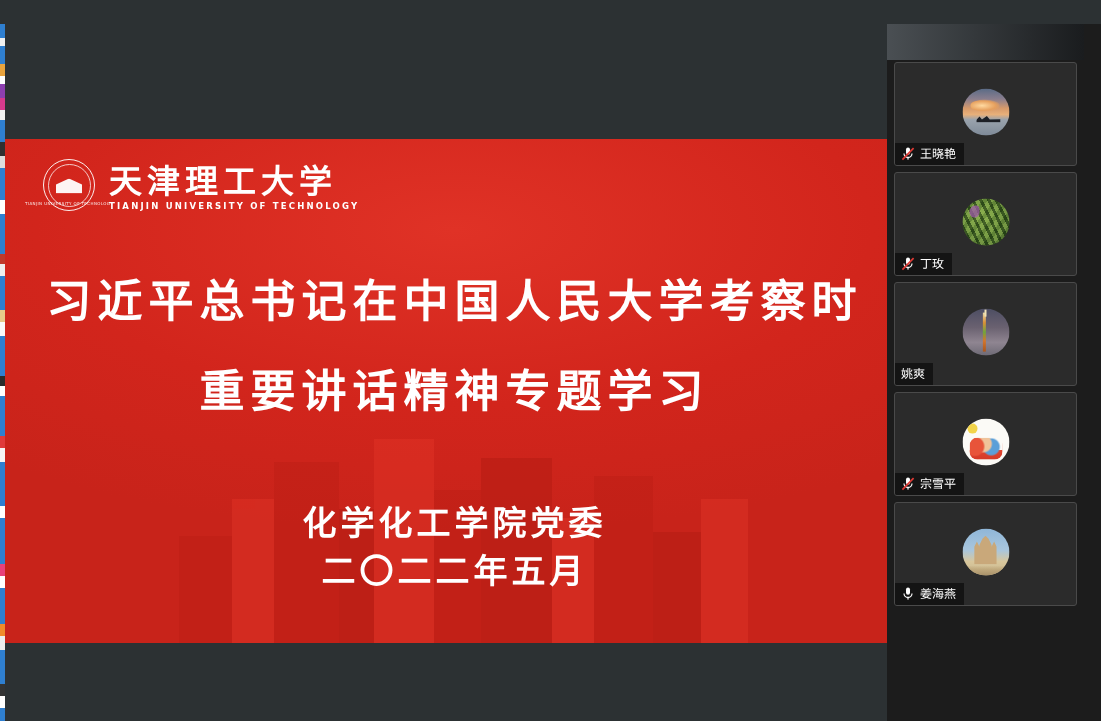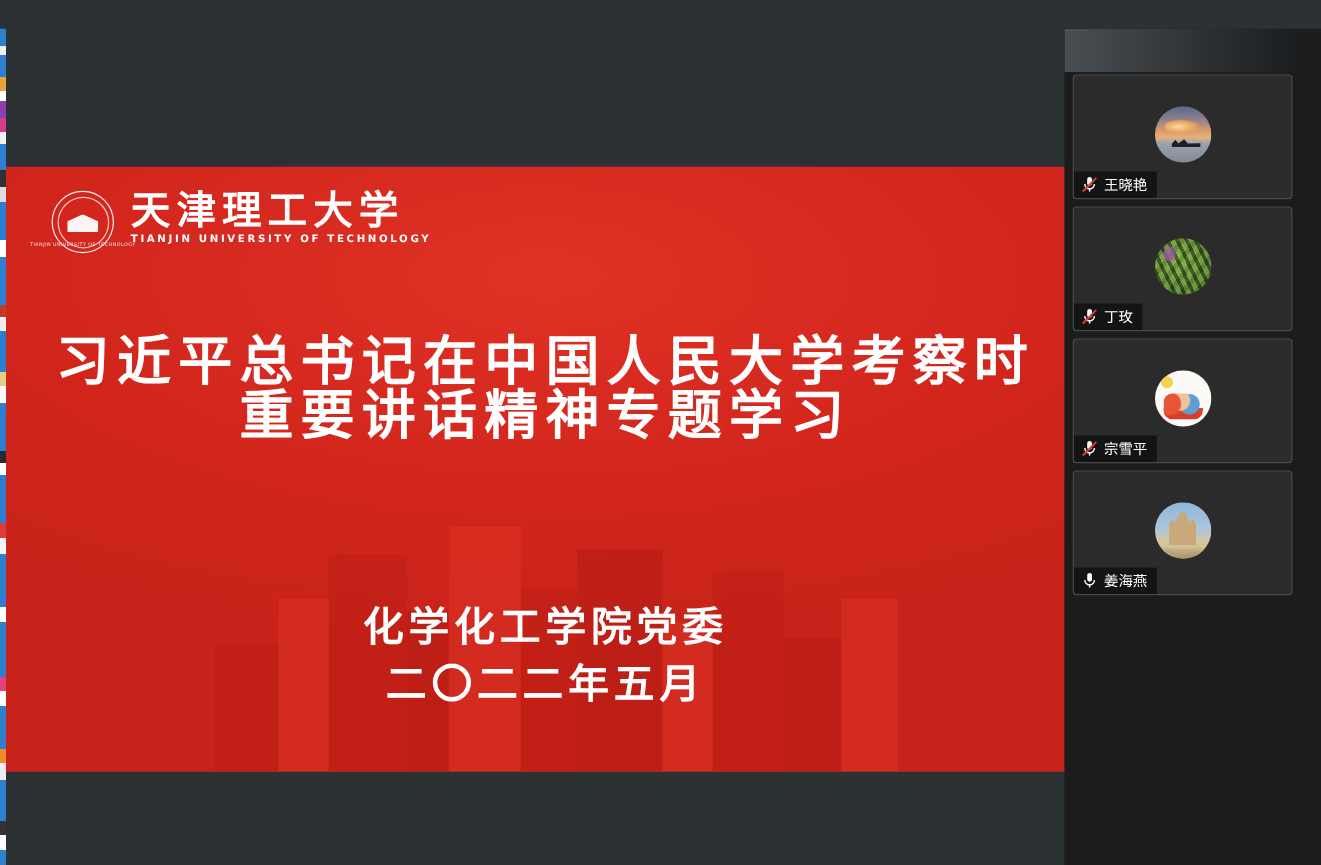--- a/index.html
+++ b/index.html
@@ -149,21 +149,21 @@
     bottom: 0;
     background: #b81c14;
   }
   .wm-b.light { background: #ea3a2c; }
   .wm-b.dark  { background: #a9180f; }
 
   .logo-row {
     position: absolute;
     left: 38px; top: 20px;
     display: flex;
-    align-items: flex-start;
+    align-items: flex-end;
     gap: 14px;
     z-index: 3;
   }
   .logo-seal {
     width: 52px; height: 52px;
     border-radius: 50%;
     border: 1.6px solid rgba(255,255,255,0.92);
     position: relative;
     flex: none;
   }
@@ -217,21 +217,21 @@
     z-index: 3;
   }
   .slide-title .line {
     font-family: "DejaVu Serif", "Liberation Serif", serif;
     font-size: 45px;
     font-weight: 700;
     color: #ffffff;
     letter-spacing: 6px;
     line-height: 1.0;
   }
-  .slide-title .line + .line { }
+  .slide-title .line + .line { margin-top: 45px; }
 
   .slide-sub {
     position: absolute;
     left: 0; right: 0;
     top: 360px;
     text-align: center;
     z-index: 3;
   }
   .slide-sub .sline {
     font-family: "DejaVu Serif", "Liberation Serif", serif;
@@ -523,20 +523,28 @@
           <svg class="mic-ico" viewBox="0 0 14 16" aria-hidden="true">
             <rect x="5" y="1.5" width="4" height="7.2" rx="2" fill="#ffffff"></rect>
             <path d="M3 7.4a4 4 0 0 0 8 0" stroke="#ffffff" stroke-width="1.2" fill="none"></path>
             <rect x="6.4" y="11" width="1.2" height="2.6" fill="#ffffff"></rect>
             <path d="M1.4 13.6 L12.6 2.2" stroke="#e03a35" stroke-width="1.7"></path>
           </svg>
           <span class="tile-name">丁玫</span>
         </div>
       </div>
 
+      <div class="tile">
+        <div class="tile-avatar">
+          <div class="av av-tower"></div>
+        </div>
+        <div class="tile-nameplate">
+          <span class="tile-name">姚爽</span>
+        </div>
+      </div>
 
 
       <div class="tile">
         <div class="tile-avatar">
           <div class="av av-family"></div>
         </div>
         <div class="tile-nameplate">
           <svg class="mic-ico" viewBox="0 0 14 16" aria-hidden="true">
             <rect x="5" y="1.5" width="4" height="7.2" rx="2" fill="#ffffff"></rect>
             <path d="M3 7.4a4 4 0 0 0 8 0" stroke="#ffffff" stroke-width="1.2" fill="none"></path>

